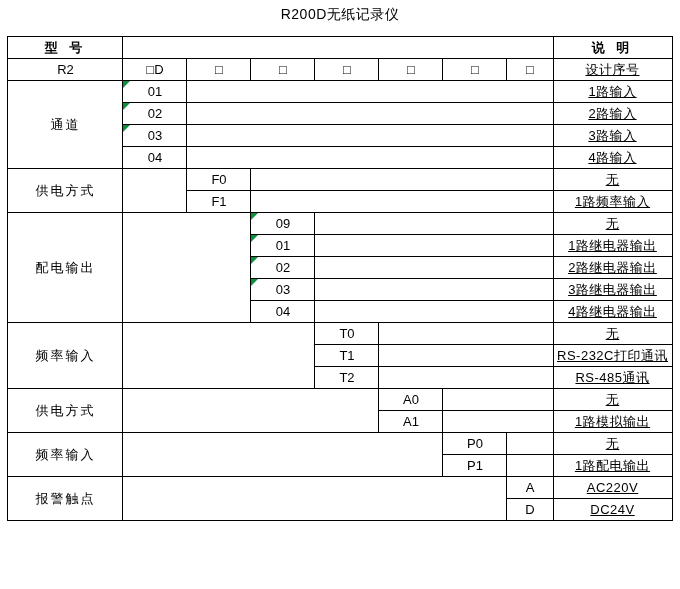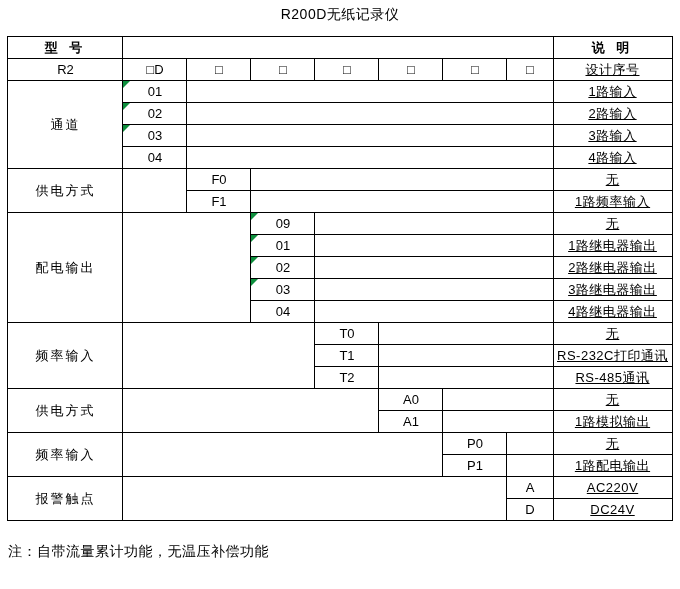--- a/index.html
+++ b/index.html
@@ -235,14 +235,13 @@
         <td class="code">A</td>
         <td class="desc">AC220V</td>
       </tr>
       <tr>
         <td class="code">D</td>
         <td class="desc">DC24V</td>
       </tr>
     </tbody>
   </table>
 
-  <div class="note">注：自带流量累计功能，无温压补偿功能</div>
 </div>
 
 </body></html>

